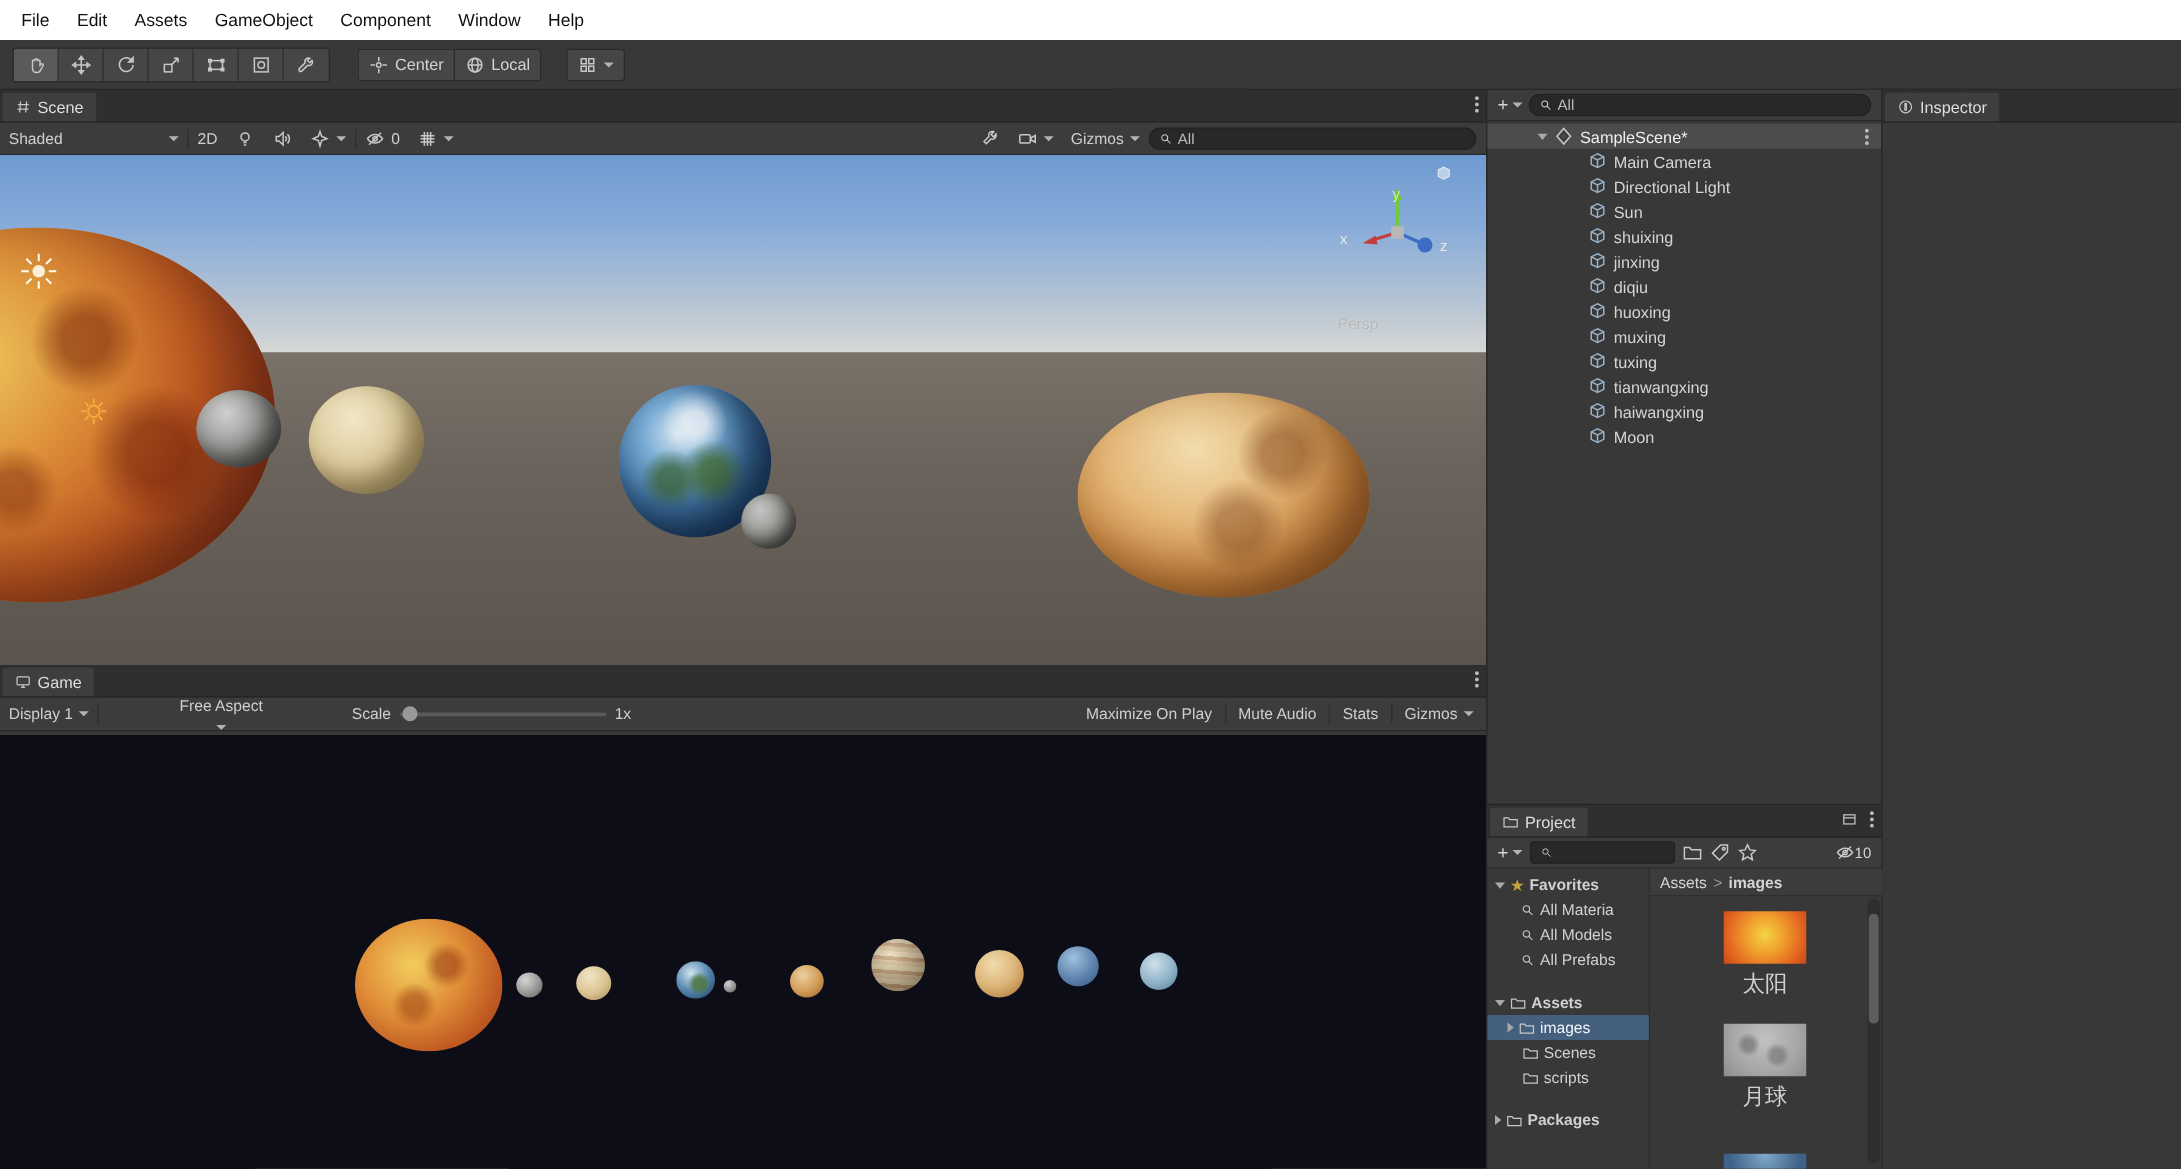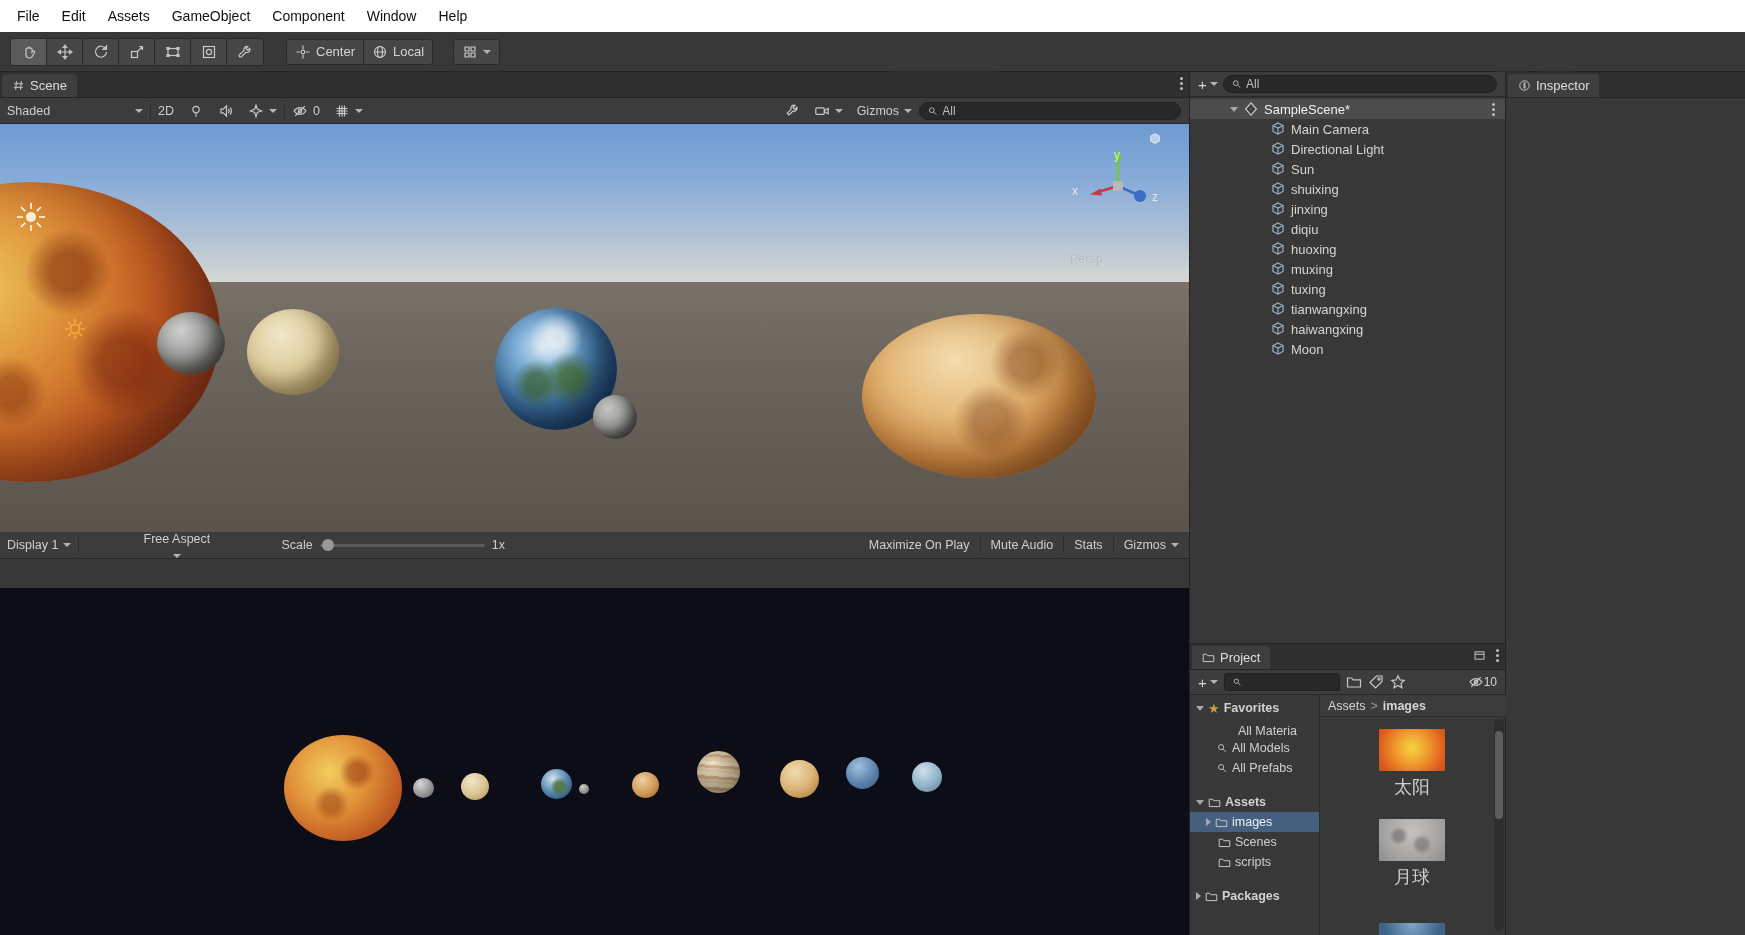--- a/index.html
+++ b/index.html
@@ -507,20 +507,35 @@
     <span class="axis-label" style="left:1072px; top:60px;">x</span>
     <span class="axis-label" style="left:1152px; top:66px;">z</span>
     <div id="persp-label">Persp</div>
     <svg id="scene-corner-icon" width="14" height="14" viewBox="0 0 16 16">
         <path d="M8 2 13 4.5v6L8 13 3 10.5v-6z" stroke="#e8e8e8" fill="rgba(255,255,255,.5)" stroke-width="1"></path>
       </svg>
   </div>
 </section>
 
 <section id="game-panel" class="abs">
+  <div class="tabstrip">
+    <div class="tab">
+      <svg class="ic" style="width:13px;height:13px">
+          <use href="#i-display"></use>
+        </svg>
+      <span>Game</span>
+    </div>
+    <div class="strip-icons">
+      <span class="vdots">
+          <i></i>
+          <i></i>
+          <i></i>
+        </span>
+    </div>
+  </div>
   <div id="game-ctrl" class="ctrlbar">
     <div class="dd">
       <span>Display 1</span>
       <span class="caret"></span>
     </div>
     <div class="vsep"></div>
     <div class="dd" style="width:195px; justify-content:space-between;flex-direction:column;">
       <span>Free Aspect</span>
       <span class="caret"></span>
     </div>
@@ -719,21 +734,21 @@
       <span style="font-size:12px;">10</span>
     </div>
   </div>
   <div id="project-body">
     <div id="project-tree">
       <div class="prow" style="padding-left:6px;">
         <span class="tri-down"></span>
         <span class="star-glyph">★</span>
         <span style="font-weight:bold;">Favorites</span>
       </div>
-      <div class="prow" style="padding-left:26px;flex-direction:column;">
+      <div class="prow" style="padding-left:26px;">
         <svg class="ic" style="width:12px;height:12px">
             <use href="#i-search"></use>
           </svg>
         <span>All Materia</span>
       </div>
       <div class="prow" style="padding-left:26px;">
         <svg class="ic" style="width:12px;height:12px">
             <use href="#i-search"></use>
           </svg>
         <span>All Models</span>

